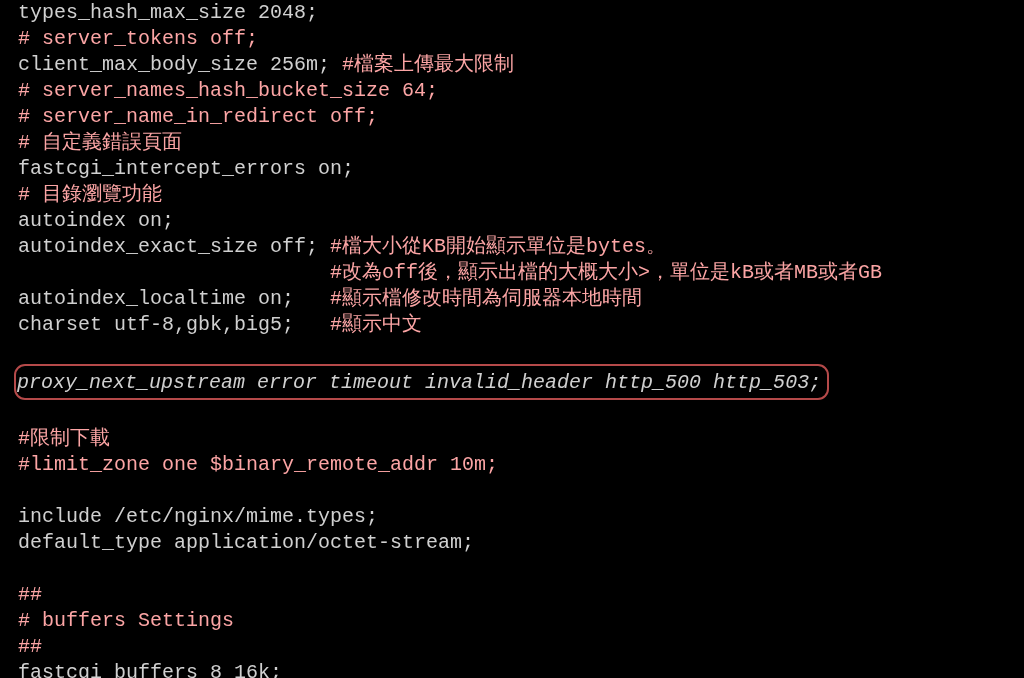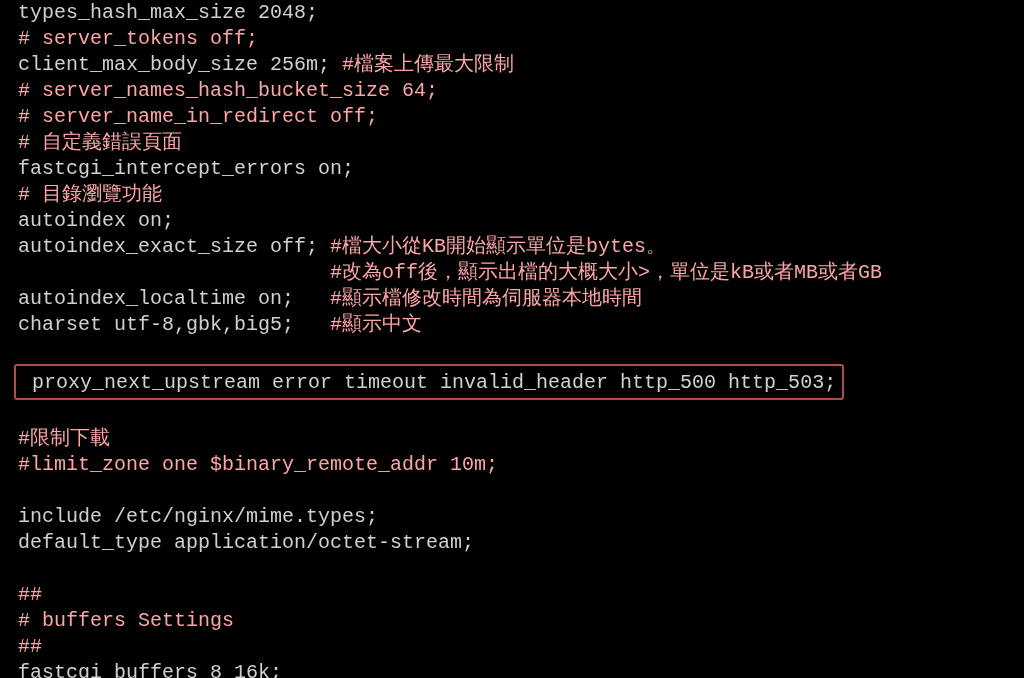--- a/index.html
+++ b/index.html
@@ -20,21 +20,22 @@
     color: #d8d8d8;
   }
   .line {
     display: block;
   }
   .t-code { color: #d0d0d0; }
   .t-comment { color: #fca5a5; }
   .highlight-box {
     display: inline-block;
     border: 2px solid #b54a4a;
-    border-radius: 3px;
-    padding: 4px 6px 2px 16px;
+    border-radius: 11px;
+    padding: 4px 6px 2px 1px;
     margin-left: -4px;
+    font-style: italic;
   }
 </style>
 </head>
 <body>
 
 <div class="code-viewer" id="viewer"><span class="line"><span class="t-code">types_hash_max_size 2048;</span></span><span class="line"><span class="t-comment"># server_tokens off;</span></span><span class="line"><span class="t-code">client_max_body_size 256m; </span><span class="t-comment">#檔案上傳最大限制</span></span><span class="line"><span class="t-comment"># server_names_hash_bucket_size 64;</span></span><span class="line"><span class="t-comment"># server_name_in_redirect off;</span></span><span class="line"><span class="t-comment"># 自定義錯誤頁面</span></span><span class="line"><span class="t-code">fastcgi_intercept_errors on;</span></span><span class="line"><span class="t-comment"># 目錄瀏覽功能</span></span><span class="line"><span class="t-code">autoindex on;</span></span><span class="line"><span class="t-code">autoindex_exact_size off; </span><span class="t-comment">#檔大小從KB開始顯示單位是bytes。</span></span><span class="line"><span class="t-code">                          </span><span class="t-comment">#改為off後，顯示出檔的大概大小&gt;，單位是kB或者MB或者GB</span></span><span class="line"><span class="t-code">autoindex_localtime on;   </span><span class="t-comment">#顯示檔修改時間為伺服器本地時間</span></span><span class="line"><span class="t-code">charset utf-8,gbk,big5;   </span><span class="t-comment">#顯示中文</span></span><span class="line"><span class="t-code"> </span></span><span class="line"><span class="highlight-box"><span class="t-code">proxy_next_upstream error timeout invalid_header http_500 http_503;</span></span></span><span class="line"><span class="t-code"> </span></span><span class="line"><span class="t-comment">#限制下載</span></span><span class="line"><span class="t-comment">#limit_zone one $binary_remote_addr 10m;</span></span><span class="line"><span class="t-code"> </span></span><span class="line"><span class="t-code">include /etc/nginx/mime.types;</span></span><span class="line"><span class="t-code">default_type application/octet-stream;</span></span><span class="line"><span class="t-code"> </span></span><span class="line"><span class="t-comment">##</span></span><span class="line"><span class="t-comment"># buffers Settings</span></span><span class="line"><span class="t-comment">##</span></span><span class="line"><span class="t-code">fastcgi_buffers 8 16k;</span></span></div>
 
 </body></html>

